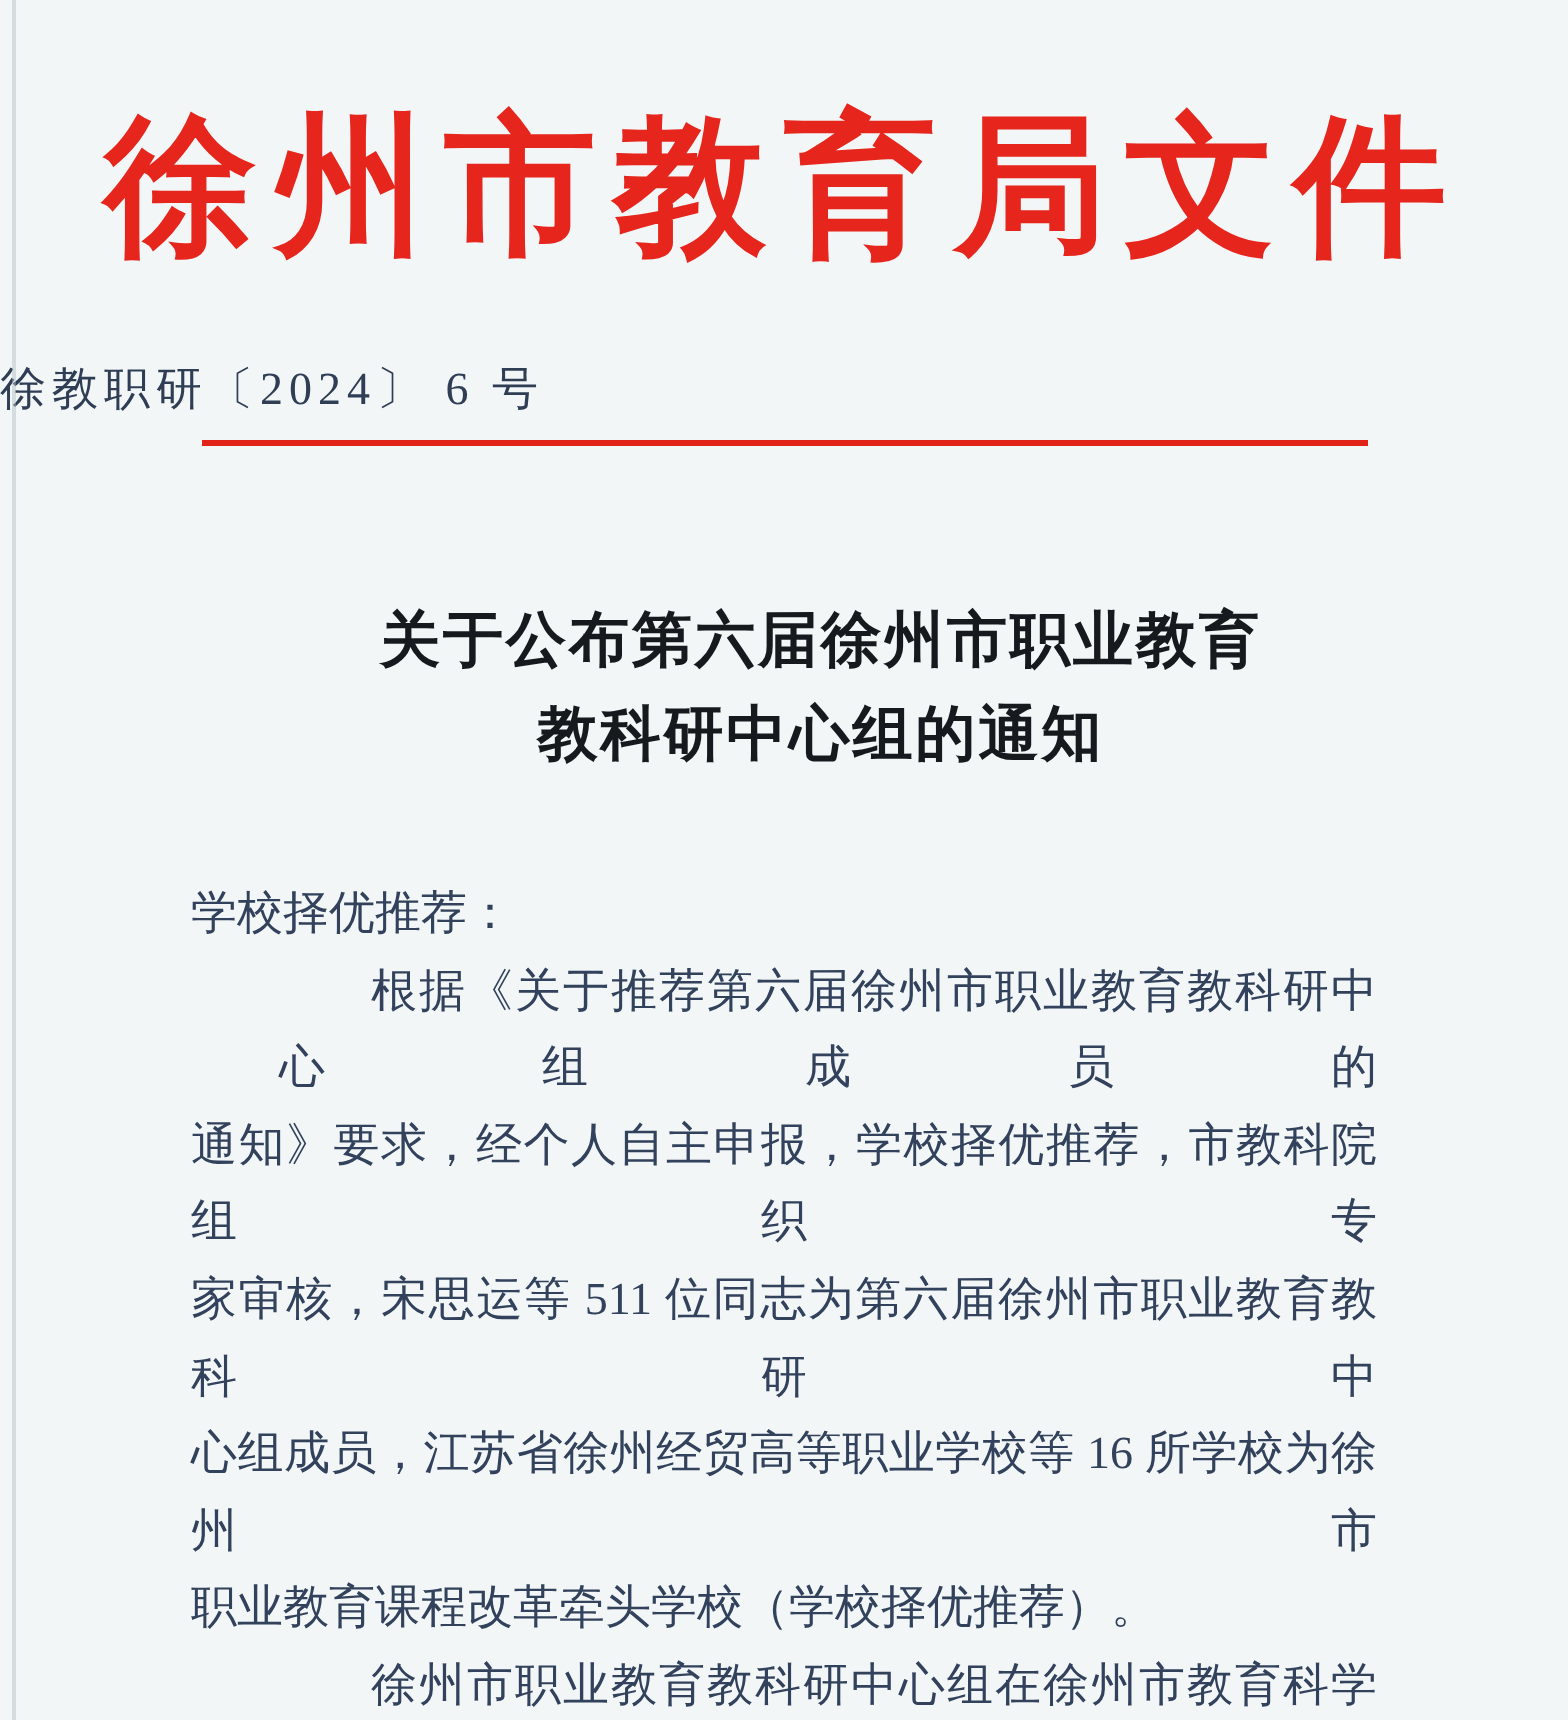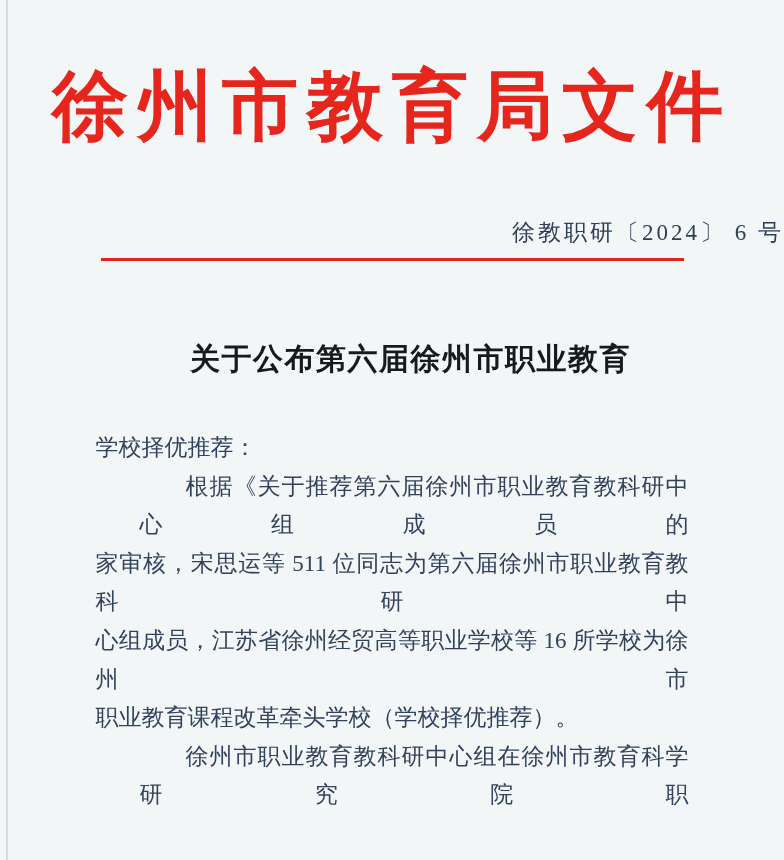--- a/index.html
+++ b/index.html
@@ -23,32 +23,32 @@
     background: rgba(175, 188, 194, 0.45);
   }
   .page {
     position: relative;
     width: 100%;
     height: 100%;
     padding-top: 44px;
     box-sizing: border-box;
   }
   .org-title {
-    margin: 16px;
+    margin: 4px;
     text-align: center;
     font-size: 76px;
     line-height: 92px;
     font-weight: bold;
     letter-spacing: 9px;
     color: #e6251d;
     white-space: nowrap;
   }
   .doc-number {
-    margin-top: 68px;
-    text-align: right;
+    margin-top: 42px;
+    text-align: left;
     font-size: 23px;
     line-height: 26px;
     letter-spacing: 3px;
     color: #2f3e55;
   }
   .red-rule {
     width: 583px;
     height: 3px;
     margin: 12px auto 0 auto;
     background: #e2231a;
@@ -94,25 +94,27 @@
   <div class="scan-edge"></div>
 
   <h1 class="org-title">徐州市教育局文件</h1>
 
   <div class="doc-number">徐教职研〔2024〕 6 号</div>
 
   <div class="red-rule"></div>
 
   <h2 class="doc-title">
     <span class="line">关于公布第六届徐州市职业教育</span>
+    <span class="line">教科研中心组的通知</span>
   </h2>
 
   <div class="body-text">
     <div class="line">学校择优推荐：</div>
     <div class="line just indent">根据《关于推荐第六届徐州市职业教育教科研中心组成员的</div>
+    <div class="line just">通知》要求，经个人自主申报，学校择优推荐，市教科院组织专</div>
     <div class="line just">家审核，宋思运等 511 位同志为第六届徐州市职业教育教科研中</div>
     <div class="line just">心组成员，江苏省徐州经贸高等职业学校等 16 所学校为徐州市</div>
     <div class="line">职业教育课程改革牵头学校（学校择优推荐）。</div>
     <div class="line just indent">徐州市职业教育教科研中心组在徐州市教育科学研究院职</div>
 
   </div>
 
 </div>
 
 </body></html>

